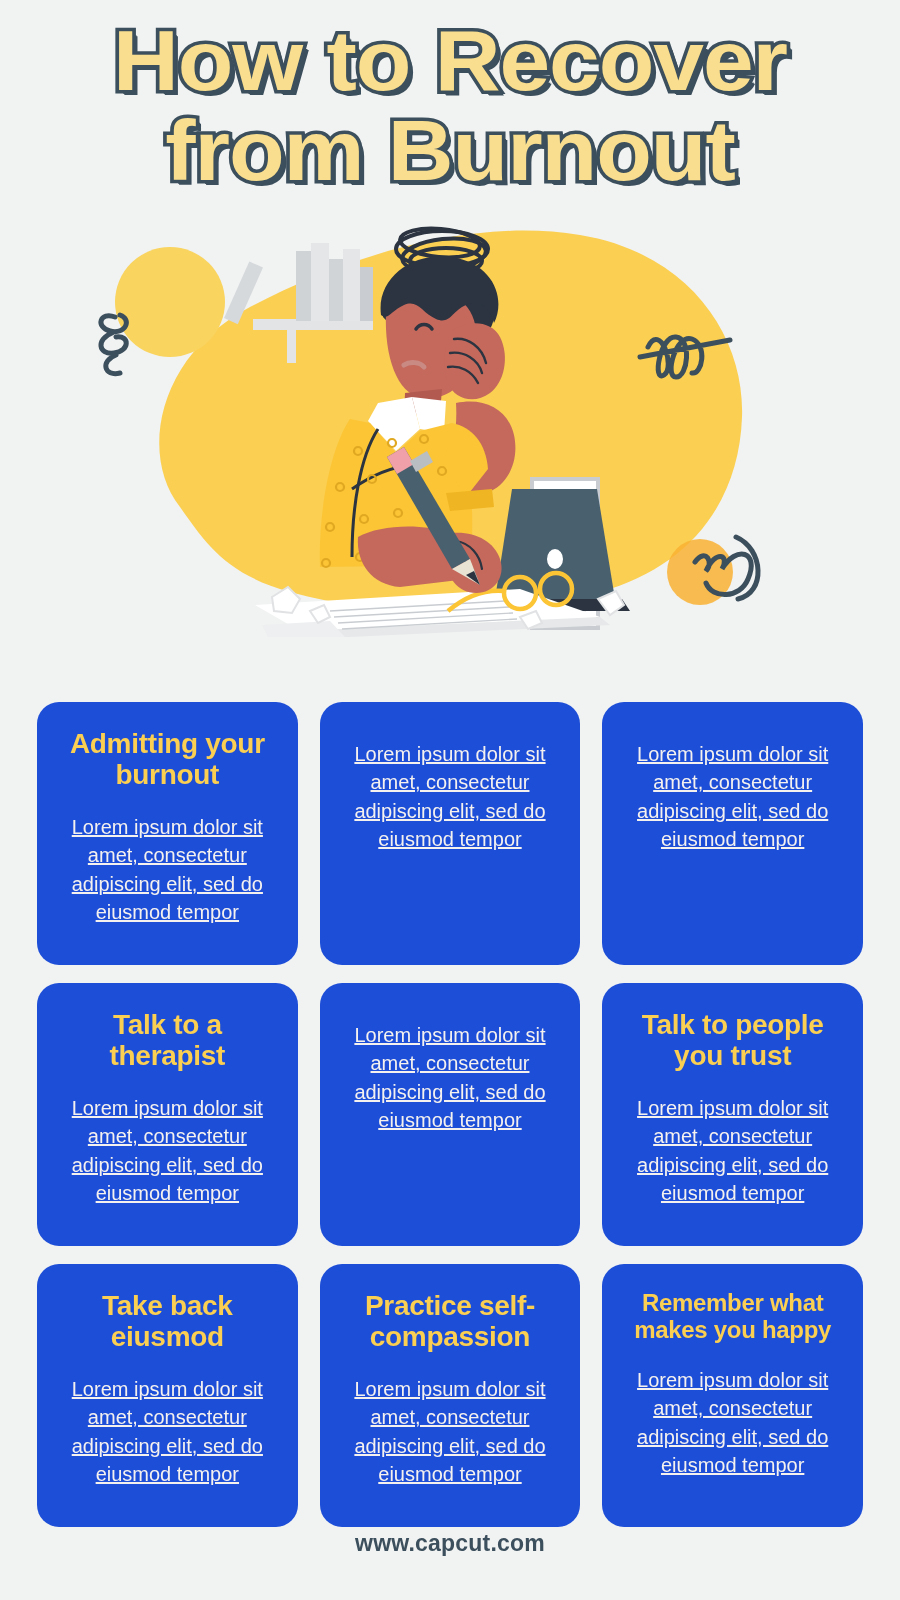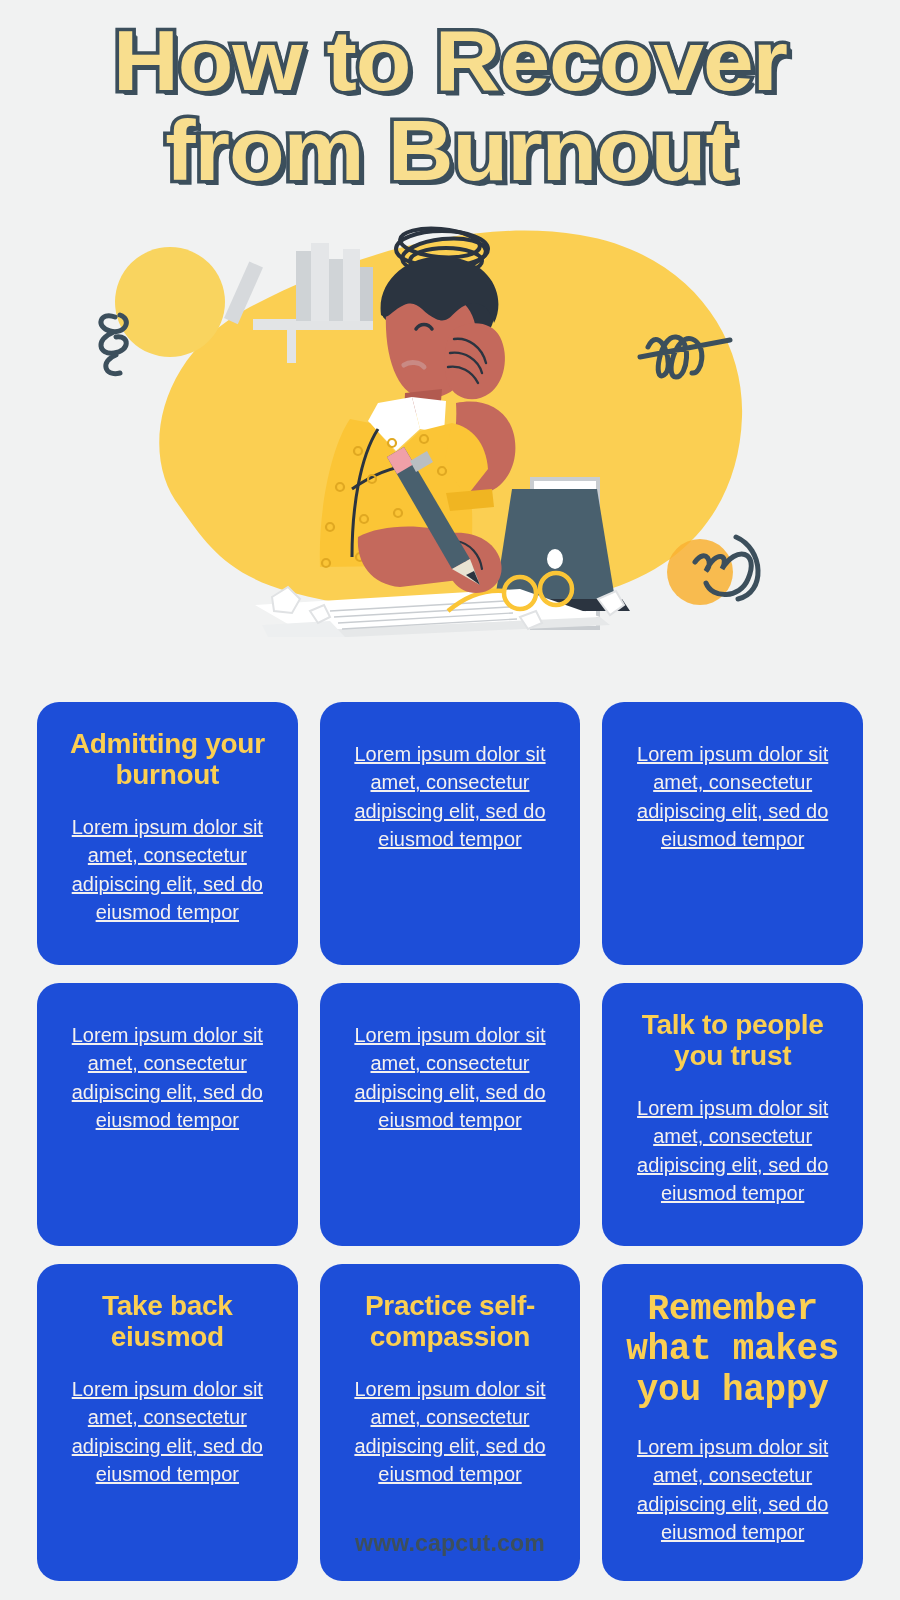--- a/index.html
+++ b/index.html
@@ -80,21 +80,21 @@
   }
   .card-body {
     color: #F4F1EF;
     font-size: 20px;
     line-height: 1.42;
     text-align: center;
     margin: 12px;
     max-width: 245px;
     text-decoration: underline;
   }
-  .card.tall .card-title { font-size: 36px; font-family: Liberation Mono, monospace; }
+  .card.tall .card-title { font-size: 24px; }
 
   
   .footer {
     position: absolute;
     left: 0;
     right: 0;
     top: 1530px;
     text-align: center;
   }
   .footer-url {
@@ -284,20 +284,21 @@
     <h3 class="card-title">Admitting your burnout</h3>
     <p class="card-body">Lorem ipsum dolor sit amet, consectetur adipiscing elit, sed do eiusmod tempor</p>
   </div>
   <div class="card">
     <p class="card-body">Lorem ipsum dolor sit amet, consectetur adipiscing elit, sed do eiusmod tempor</p>
   </div>
   <div class="card">
     <p class="card-body">Lorem ipsum dolor sit amet, consectetur adipiscing elit, sed do eiusmod tempor</p>
   </div>
   <div class="card">
+    <h3 class="card-title">Talk to a therapist</h3>
     <p class="card-body">Lorem ipsum dolor sit amet, consectetur adipiscing elit, sed do eiusmod tempor</p>
   </div>
   <div class="card">
     <p class="card-body">Lorem ipsum dolor sit amet, consectetur adipiscing elit, sed do eiusmod tempor</p>
   </div>
   <div class="card">
     <h3 class="card-title">Talk to people you trust</h3>
     <p class="card-body">Lorem ipsum dolor sit amet, consectetur adipiscing elit, sed do eiusmod tempor</p>
   </div>
   <div class="card">

